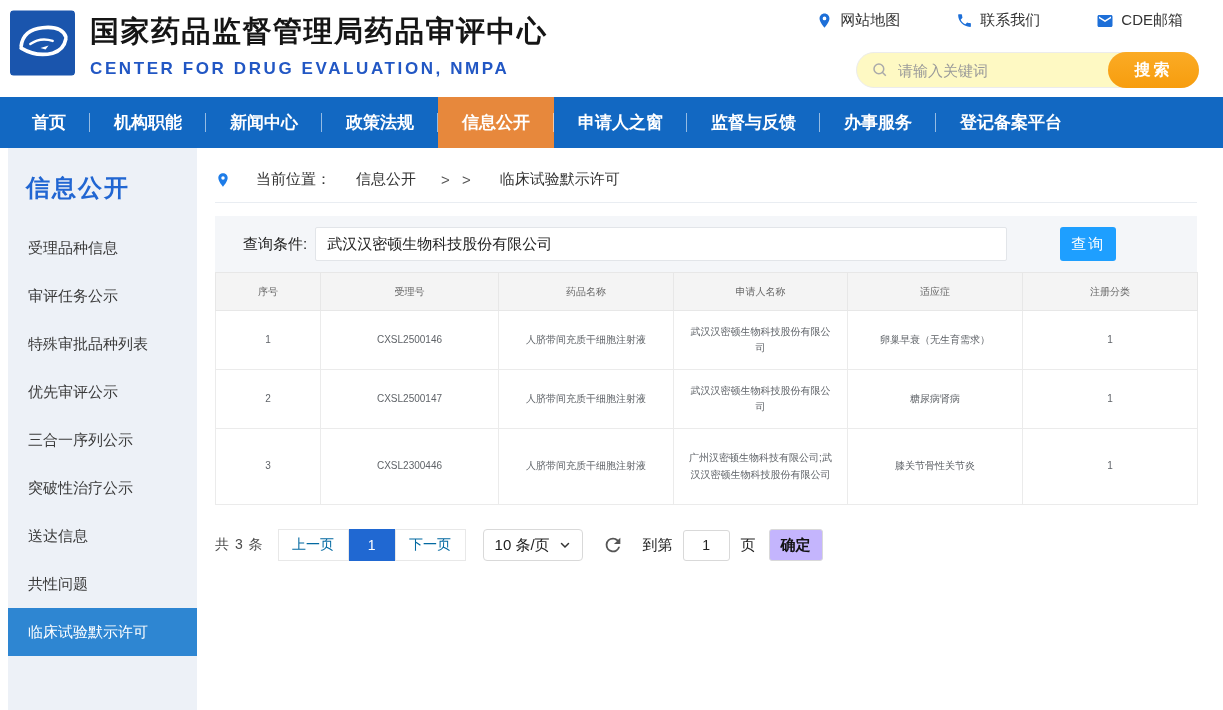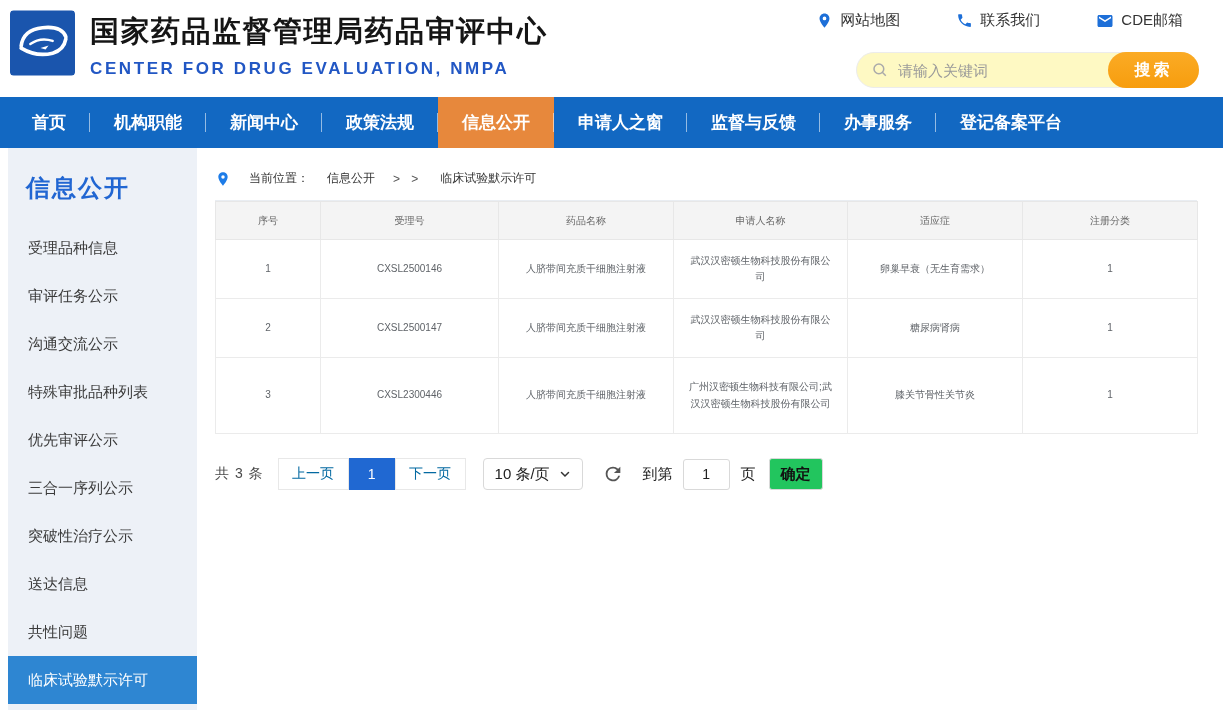--- a/index.html
+++ b/index.html
@@ -39,21 +39,21 @@
   
   .content { display: flex; height: 562px; padding-left: 8px; }
   .sidebar { width: 189px; background: #edf1f7; padding-top: 24px; flex: none; }
   .sidebar-title { font-size: 24px; font-weight: bold; color: #2166d2; padding-left: 18px;
     letter-spacing: 2px; margin-bottom: 20px; }
   .side-item { height: 48px; line-height: 48px; padding-left: 20px; font-size: 15px;
     color: #3a3a3a; cursor: pointer; }
   .side-item.active { background: #2e86d2; color: #fff; }
   .main { margin-left: 18px; width: 982px; padding-top: 22px; }
   
-  .breadcrumb { display: flex; align-items: center; gap: 18px; font-size: 12px; color: #333;
+  .breadcrumb { display: flex; align-items: center; gap: 25px; font-size: 15px; color: #333;
     padding-bottom: 13px; border-bottom: 1px solid #e9edf2; }
   .bc-link { cursor: pointer; }
   .bc-sep { color: #555; letter-spacing: 4px; }
   
   .query { margin-top: 13px; height: 56px; background: #f4f6f9; display: flex;
     align-items: center; padding: 0 28px; }
   .query-label { font-size: 15px; color: #222; flex: none; }
   .query-input { width: 692px; height: 34px; margin-left: 8px; border: 1px solid #e2e5e9;
     border-radius: 2px; background: #fff; padding: 0 11px; font-size: 15px; color: #222;
     outline: none; font-family: inherit; }
@@ -78,21 +78,21 @@
   .pg-size { margin-left: 17px; height: 32px; border: 1px solid #d9d9d9; border-radius: 4px;
     background: #fff; display: flex; align-items: center; gap: 9px; padding: 0 11px;
     font-size: 15px; color: #222; cursor: pointer; }
   .pg-refresh { margin-left: 19px; width: 22px; height: 22px; cursor: pointer; display: flex; }
   .pg-goto-label { margin-left: 19px; color: #222; font-size: 15px; }
   .pg-goto-input { margin-left: 10px; width: 47px; height: 31px; border: 1px solid #d9d9d9;
     border-radius: 3px; text-align: center; font-size: 14px; color: #222; outline: none;
     font-family: inherit; }
   .pg-unit { margin-left: 11px; color: #222; font-size: 15px; }
   .pg-confirm { margin-left: 13px; height: 32px; padding: 0 11px; border: 1px solid #d9d9d9;
-    border-radius: 3px; background: #22c55e; color: #111; font-size: 15px; font-weight: bold;
+    border-radius: 3px; background: #c4b5fd; color: #111; font-size: 15px; font-weight: bold;
     cursor: pointer; font-family: inherit; }
 </style>
 </head>
 <body>
 
 <div class="header">
   <div class="brand">
     <svg class="logo" viewBox="0 0 64 64" xmlns="http://www.w3.org/2000/svg">
       <rect width="64" height="64" rx="3" fill="#1a55ad"></rect>
       <path d="M11 35 Q13 19 32 17 Q51 15 55 26" stroke="#fff" stroke-width="3.6" fill="none" stroke-linecap="round"></path>
@@ -147,21 +147,20 @@
   <div class="nav-item">办事服务</div>
   <div class="nav-item">登记备案平台</div>
 </div>
 
 <div class="content">
 
   <div class="sidebar">
     <div class="sidebar-title">信息公开</div>
     <div class="side-item">受理品种信息</div>
     <div class="side-item">审评任务公示</div>
-    <div class="side-item">沟通交流公示</div>
     <div class="side-item">特殊审批品种列表</div>
     <div class="side-item">优先审评公示</div>
     <div class="side-item">三合一序列公示</div>
     <div class="side-item">突破性治疗公示</div>
     <div class="side-item">送达信息</div>
     <div class="side-item">共性问题</div>
     <div class="side-item active">临床试验默示许可</div>
   </div>
 
   <div class="main">
@@ -169,20 +168,25 @@
     <div class="breadcrumb">
       <svg width="16" height="16" viewBox="0 0 24 24">
           <path fill="#1d7ce8" d="M12 2C8.1 2 5 5.1 5 9c0 5.2 7 13 7 13s7-7.8 7-13c0-3.9-3.1-7-7-7zm0 9.6A2.6 2.6 0 1 1 12 6.4a2.6 2.6 0 0 1 0 5.2z"></path>
         </svg>
       <span>当前位置：</span>
         <span class="bc-link">信息公开</span>
       <span class="bc-sep">&gt; &gt;</span>
       <span>临床试验默示许可</span>
     </div>
 
+    <div class="query">
+      <span class="query-label">查询条件:</span>
+      <input class="query-input" type="text" value="武汉汉密顿生物科技股份有限公司" style="">
+      <button class="query-btn">查询</button>
+    </div>
 
     <table>
       <colgroup>
         <col style="width:105px">
           <col style="width:178px">
           <col style="width:175px">
         <col style="width:174px">
           <col style="width:175px">
           <col style="width:175px">
       </colgroup>

